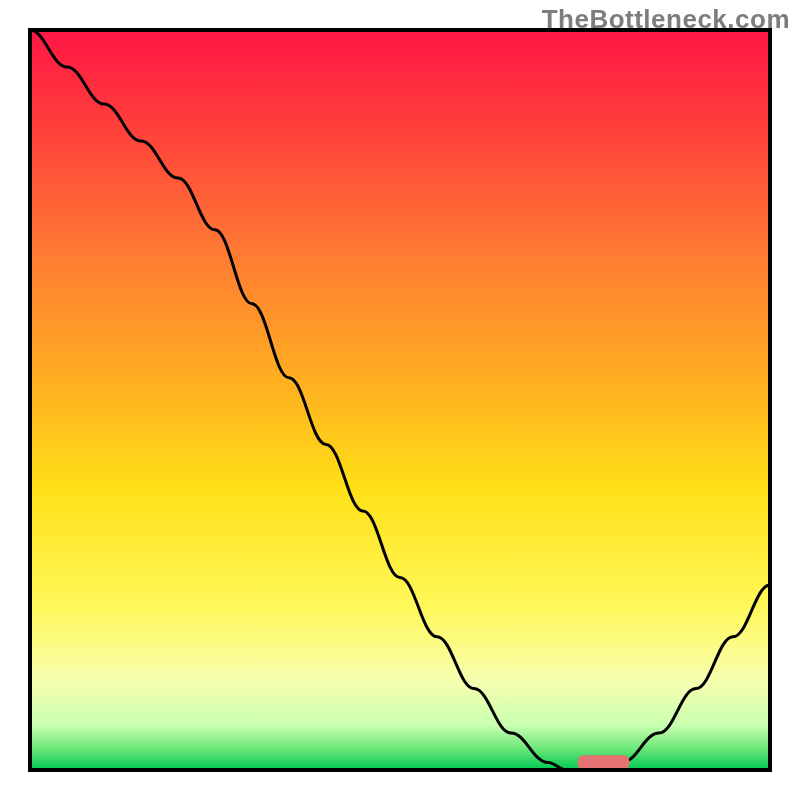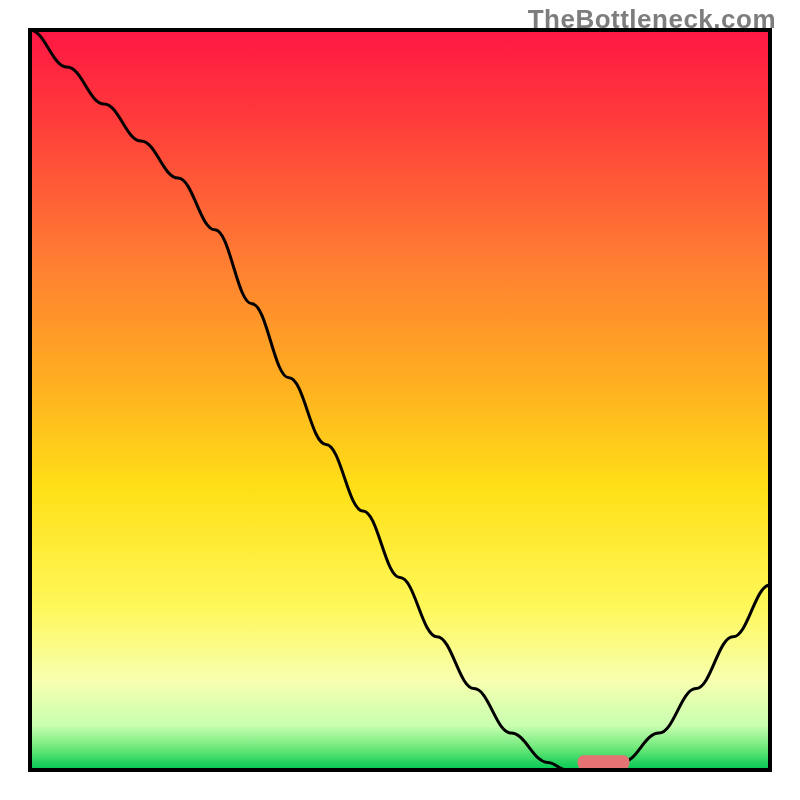--- a/index.html
+++ b/index.html
@@ -12,21 +12,21 @@
     overflow: hidden;
   }
   .wrap {
     position: relative;
     width: 800px;
     height: 800px;
   }
   .watermark {
     position: absolute;
     top: 4px;
-    right: 24px;
+    right: 10px;
     font-size: 26px;
     font-weight: 600;
     color: #7d7d7d;
     letter-spacing: 0.5px;
     z-index: 10;
   }
   svg {
     position: absolute;
     left: 0;
     top: 0;

